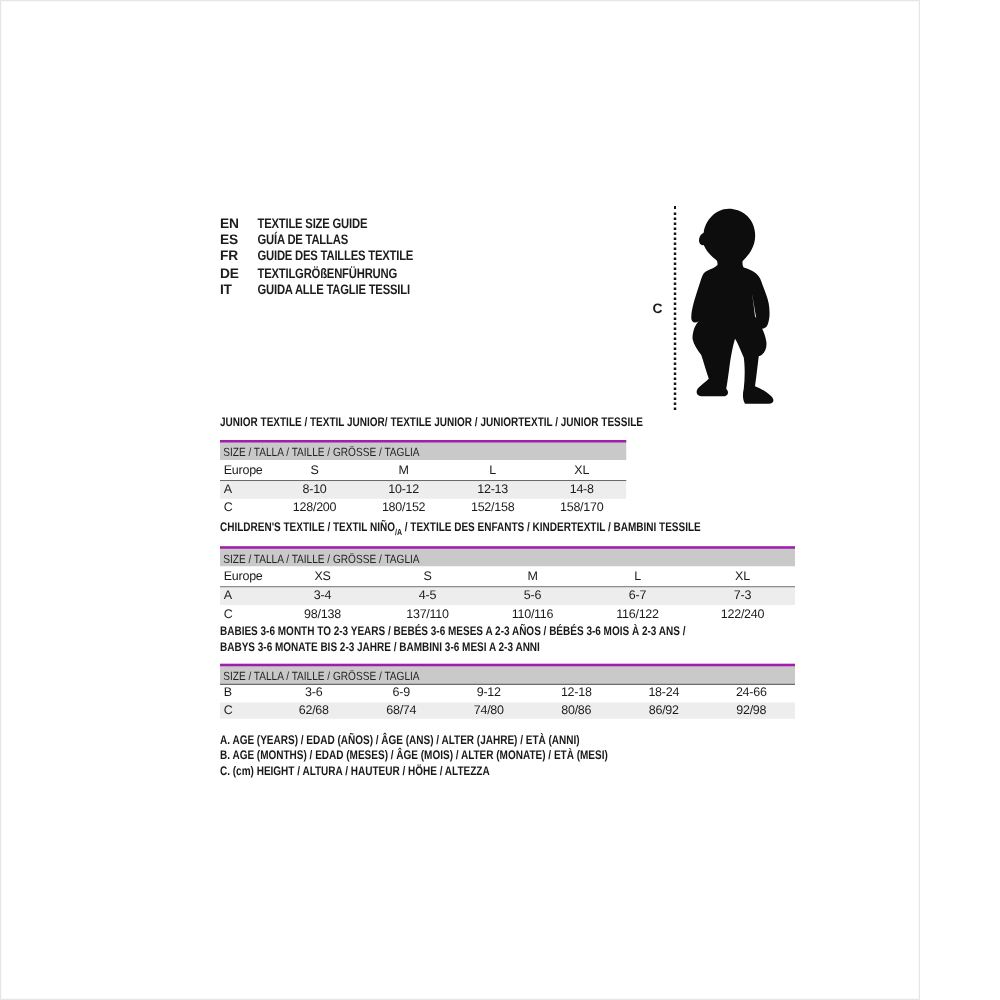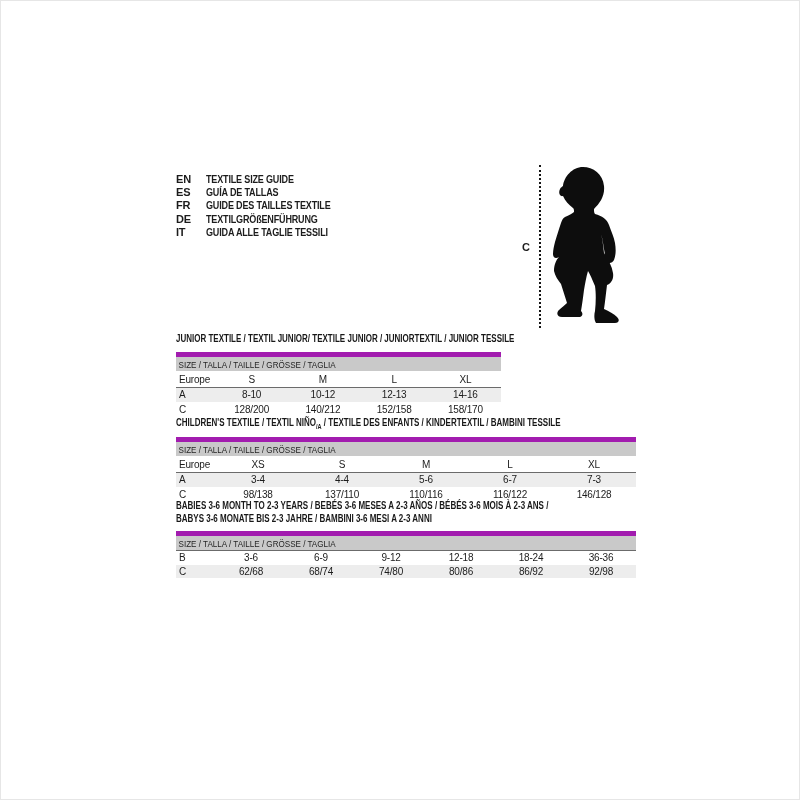--- a/index.html
+++ b/index.html
@@ -1,17 +1,17 @@
 <!DOCTYPE html>
 <html><head>
 <meta charset="utf-8">
 <style>
   html,body{margin:0;padding:0;background:#fff;}
   .page{
-    position:relative;width:800px;height:800px;background:#ffffff;
+    position:relative;width:736px;height:800px;background:#ffffff;
     border:1px solid #e6e6e6;box-sizing:border-box;overflow:hidden;
     font-family:"Liberation Sans", sans-serif;color:#1c1c1c;
   }
   
   .lang-block{position:absolute;left:175px;top:171px;}
   .lang-row{display:flex;height:13.4px;align-items:center;}
   .lang-code{width:30px;font-size:11px;font-weight:bold;letter-spacing:-0.2px;}
   .lang-text{font-size:11px;font-weight:bold;white-space:nowrap;
     transform:scaleX(0.82);transform-origin:0 50%;letter-spacing:-0.2px;}
 
@@ -25,22 +25,22 @@
   .sec-title{position:absolute;left:175px;font-size:10px;font-weight:bold;
     white-space:nowrap;transform:scaleX(0.8);transform-origin:0 0;color:#181818;}
   .sec-title sub{font-size:7px;}
   #sec3-title{line-height:13px;}
 
   
   .tbl{position:absolute;left:175px;}
   #t1{top:351px;width:325px;}
   #t2{top:436px;width:460px;}
   #t3{top:530px;width:460px;}
-  .bar{height:14px;background:#c9c9c9;display:flex;align-items:center;
-    border-top:5px solid #a21caf;margin-bottom:1px;}
+  .bar{height:14px;background:#c9c9c9;display:flex;align-items:flex-end;
+    border-top:2px solid #a21caf;margin-bottom:1px;}
   .bar span{font-size:9.5px;padding-left:3px;white-space:nowrap;color:#242424;
     transform:scaleX(0.85);transform-origin:0 50%;}
   .bar.divider{margin-bottom:0;}
   .row{display:grid;align-items:center;font-size:10px;letter-spacing:-0.2px;}
   #t1 .row,#t2 .row{height:14.5px;}
   #t3 .row{height:13.5px;}
   .cols4{grid-template-columns:40px repeat(4,1fr);}
   .cols5{grid-template-columns:40px repeat(5,1fr);}
   .cols6{grid-template-columns:40px repeat(6,1fr);}
   .row .lbl{text-align:left;padding-left:3px;}
@@ -110,26 +110,26 @@
       <span class="cell">S</span>
       <span class="cell">M</span>
       <span class="cell">L</span>
       <span class="cell">XL</span>
     </div>
     <div class="row cols4 shade">
       <span class="lbl">A</span>
       <span class="cell">8-10</span>
       <span class="cell">10-12</span>
       <span class="cell">12-13</span>
-      <span class="cell">14-16</span>
+      <span class="cell">14-8</span>
     </div>
     <div class="row cols4">
       <span class="lbl">C</span>
       <span class="cell">128/200</span>
-      <span class="cell">140/212</span>
+      <span class="cell">180/152</span>
       <span class="cell">152/158</span>
       <span class="cell">158/170</span>
     </div>
   </div>
 
   <div class="sec-title" style="top:416px;">
     <span>CHILDREN'S TEXTILE / TEXTIL NIÑO</span><sub>/A</sub><span> / TEXTILE DES ENFANTS / KINDERTEXTIL / BAMBINI TESSILE</span>
   </div>
   <div class="tbl" id="t2">
     <div class="bar">
@@ -139,57 +139,62 @@
       <span class="lbl">Europe</span>
       <span class="cell">XS</span>
       <span class="cell">S</span>
       <span class="cell">M</span>
       <span class="cell">L</span>
       <span class="cell">XL</span>
     </div>
     <div class="row cols5 shade">
       <span class="lbl">A</span>
       <span class="cell">3-4</span>
-      <span class="cell">4-4</span>
+      <span class="cell">4-5</span>
       <span class="cell">5-6</span>
       <span class="cell">6-7</span>
       <span class="cell">7-3</span>
     </div>
     <div class="row cols5">
       <span class="lbl">C</span>
       <span class="cell">98/138</span>
       <span class="cell">137/110</span>
       <span class="cell">110/116</span>
       <span class="cell">116/122</span>
-      <span class="cell">146/128</span>
+      <span class="cell">122/240</span>
     </div>
   </div>
 
   <div class="sec-title" id="sec3-title" style="top:498px;">
     <div>BABIES 3-6 MONTH TO 2-3 YEARS / BEBÉS 3-6 MESES A 2-3 AÑOS / BÉBÉS 3-6 MOIS À 2-3 ANS /</div>
     <div>BABYS 3-6 MONATE BIS 2-3 JAHRE / BAMBINI 3-6 MESI A 2-3 ANNI</div>
   </div>
   <div class="tbl" id="t3">
     <div class="bar divider">
       <span>SIZE / TALLA / TAILLE / GRÖSSE / TAGLIA</span>
     </div>
     <div class="row cols6">
       <span class="lbl">B</span>
       <span class="cell">3-6</span>
       <span class="cell">6-9</span>
       <span class="cell">9-12</span>
       <span class="cell">12-18</span>
       <span class="cell">18-24</span>
-      <span class="cell">36-36</span>
+      <span class="cell">24-66</span>
     </div>
     <div class="row cols6 shade">
       <span class="lbl">C</span>
       <span class="cell">62/68</span>
       <span class="cell">68/74</span>
       <span class="cell">74/80</span>
       <span class="cell">80/86</span>
       <span class="cell">86/92</span>
       <span class="cell">92/98</span>
     </div>
   </div>
 
+  <div class="notes">
+    <div class="note-line">A. AGE (YEARS) / EDAD (AÑOS) / ÂGE (ANS) / ALTER (JAHRE) / ETÀ (ANNI)</div>
+    <div class="note-line">B. AGE (MONTHS) / EDAD (MESES) / ÂGE (MOIS) / ALTER (MONATE) / ETÀ (MESI)</div>
+    <div class="note-line">C. (cm) HEIGHT / ALTURA / HAUTEUR / HÖHE / ALTEZZA</div>
+  </div>
 
 </div>
 
 </body></html>

